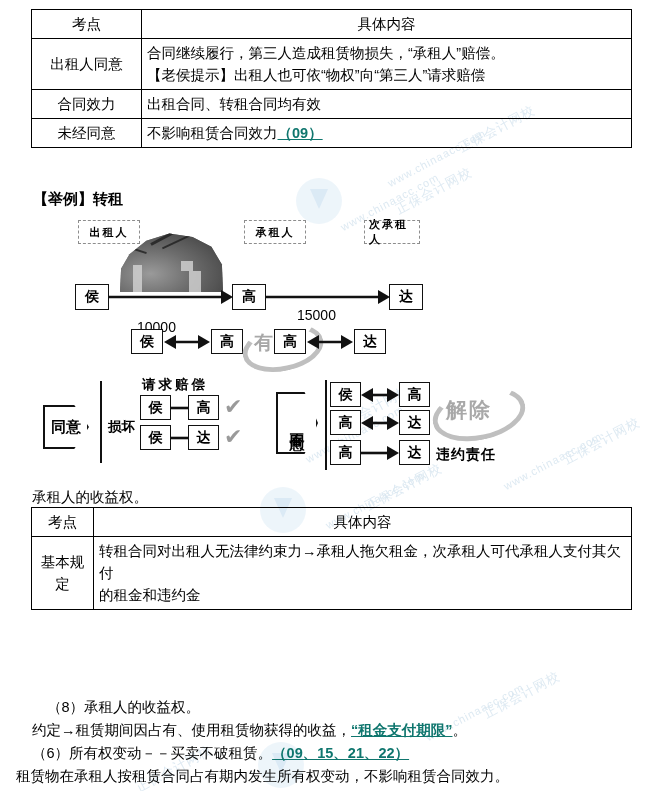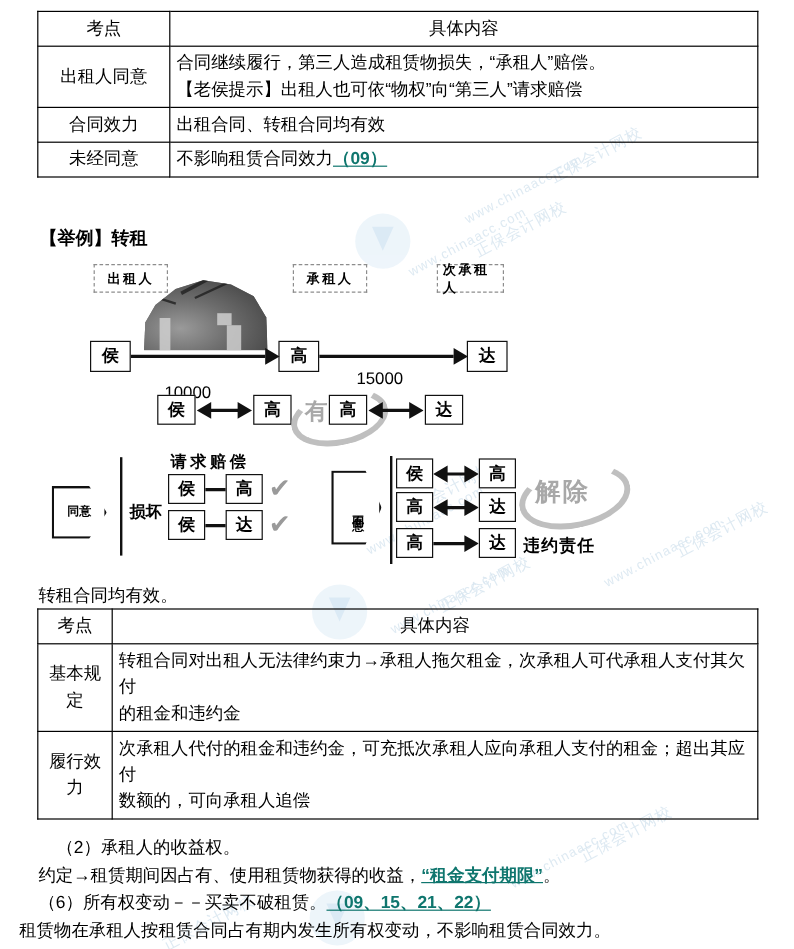--- a/index.html
+++ b/index.html
@@ -104,21 +104,21 @@
     font-family:"Liberation Sans",sans-serif;
     white-space:nowrap;
   }
   .vline { position:absolute; background:#111; width:2.4px; }
   .arrow-svg { position:absolute; }
 
   .penta {
     position:absolute;
     border:2.2px solid #111;
     box-sizing:border-box;
-    font-size:10px;
+    font-size:15px;
     font-family:"DejaVu Serif","Liberation Serif",serif;
     font-weight:bold;
     display:flex;align-items:center;justify-content:center;
     line-height:14px;
     text-align:center;
     clip-path:polygon(0 0, 68% 0, 100% 50%, 68% 100%, 0 100%);
   }
 
   .house {
     position:absolute;
@@ -319,48 +319,41 @@
       <line x1="0" y1="9" x2="28" y2="9" stroke="#111" stroke-width="2.6"></line>
       <polygon points="26,2 38,9 26,16" fill="#111"></polygon>
     </svg>
     <div class="nbox" style="left:399px;top:440px;width:31px;height:25px;">达</div>
     <div class="lbl" style="left:436px;top:446px;font-size:14px;letter-spacing:1px;">违约责任</div>
 
     <div class="stamp-ring" style="left:432px;top:388px;width:84px;height:42px;"></div>
     <div class="stamp" style="left:446px;top:396px;font-size:21px;">解除</div>
   </div>
 
-  <div class="p" style="left:32px;top:487px;">转租合同均有效。</div>
+  <div class="p" style="left:32px;top:487px;">承租人的收益权。</div>
 
   <table class="kt" style="left:31px;top:507px;width:601px;">
     <colgroup>
         <col style="width:62px">
         <col>
       </colgroup>
     <tbody>
       <tr>
         <td class="kc">考点</td>
         <td class="kc">具体内容</td>
       </tr>
       <tr>
         <td class="kc">基本规定</td>
         <td class="kv">
           <div>转租合同对出租人无法律约束力→承租人拖欠租金，次承租人可代承租人支付其欠付</div>
           <div>的租金和违约金</div>
         </td>
       </tr>
-      <tr>
-        <td class="kc">履行效力</td>
-        <td class="kv">
-          <div>次承租人代付的租金和违约金，可充抵次承租人应向承租人支付的租金；超出其应付</div>
-          <div>数额的，可向承租人追偿</div>
-        </td>
-      </tr>
     </tbody>
   </table>
 
-  <div class="p" style="left:47px;top:697px;">（2）承租人的收益权。</div>
+  <div class="p" style="left:47px;top:697px;">（8）承租人的收益权。</div>
   <div class="p" style="left:32px;top:720px;"><span>约定→租赁期间因占有、使用租赁物获得的收益，</span><span class="maroon-u">“租金支付期限”</span><span>。</span></div>
   <div class="p" style="left:32px;top:743px;"><span>（6）所有权变动－－买卖不破租赁。</span><span class="maroon-u">（09、15、21、22）</span></div>
   <div class="p" style="left:16px;top:766px;">租赁物在承租人按租赁合同占有期内发生所有权变动，不影响租赁合同效力。</div>
   <div class="p" style="left:32px;top:789px;">3.租赁合同的解除</div>
 
 </div>
 
 </body></html>

